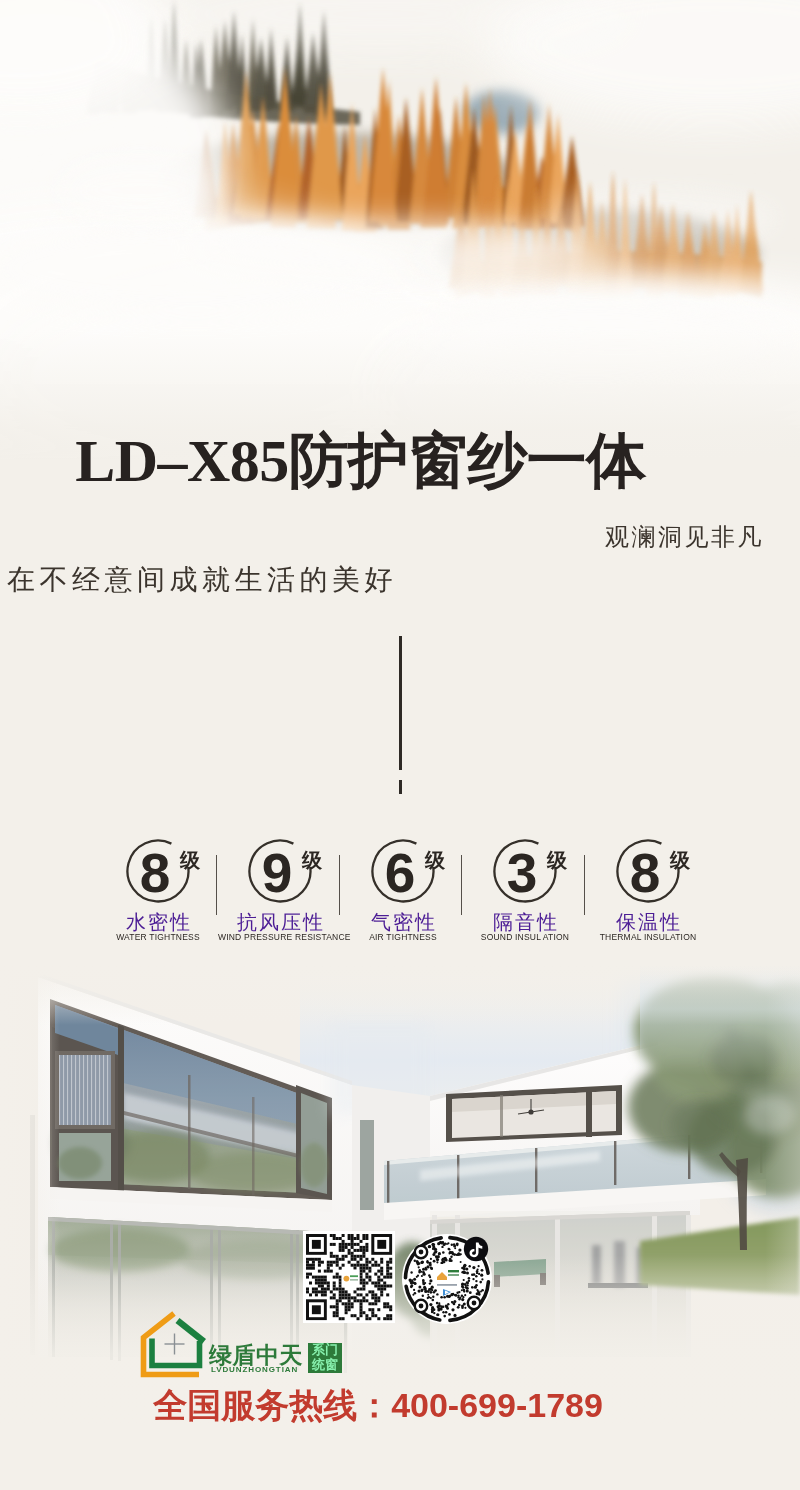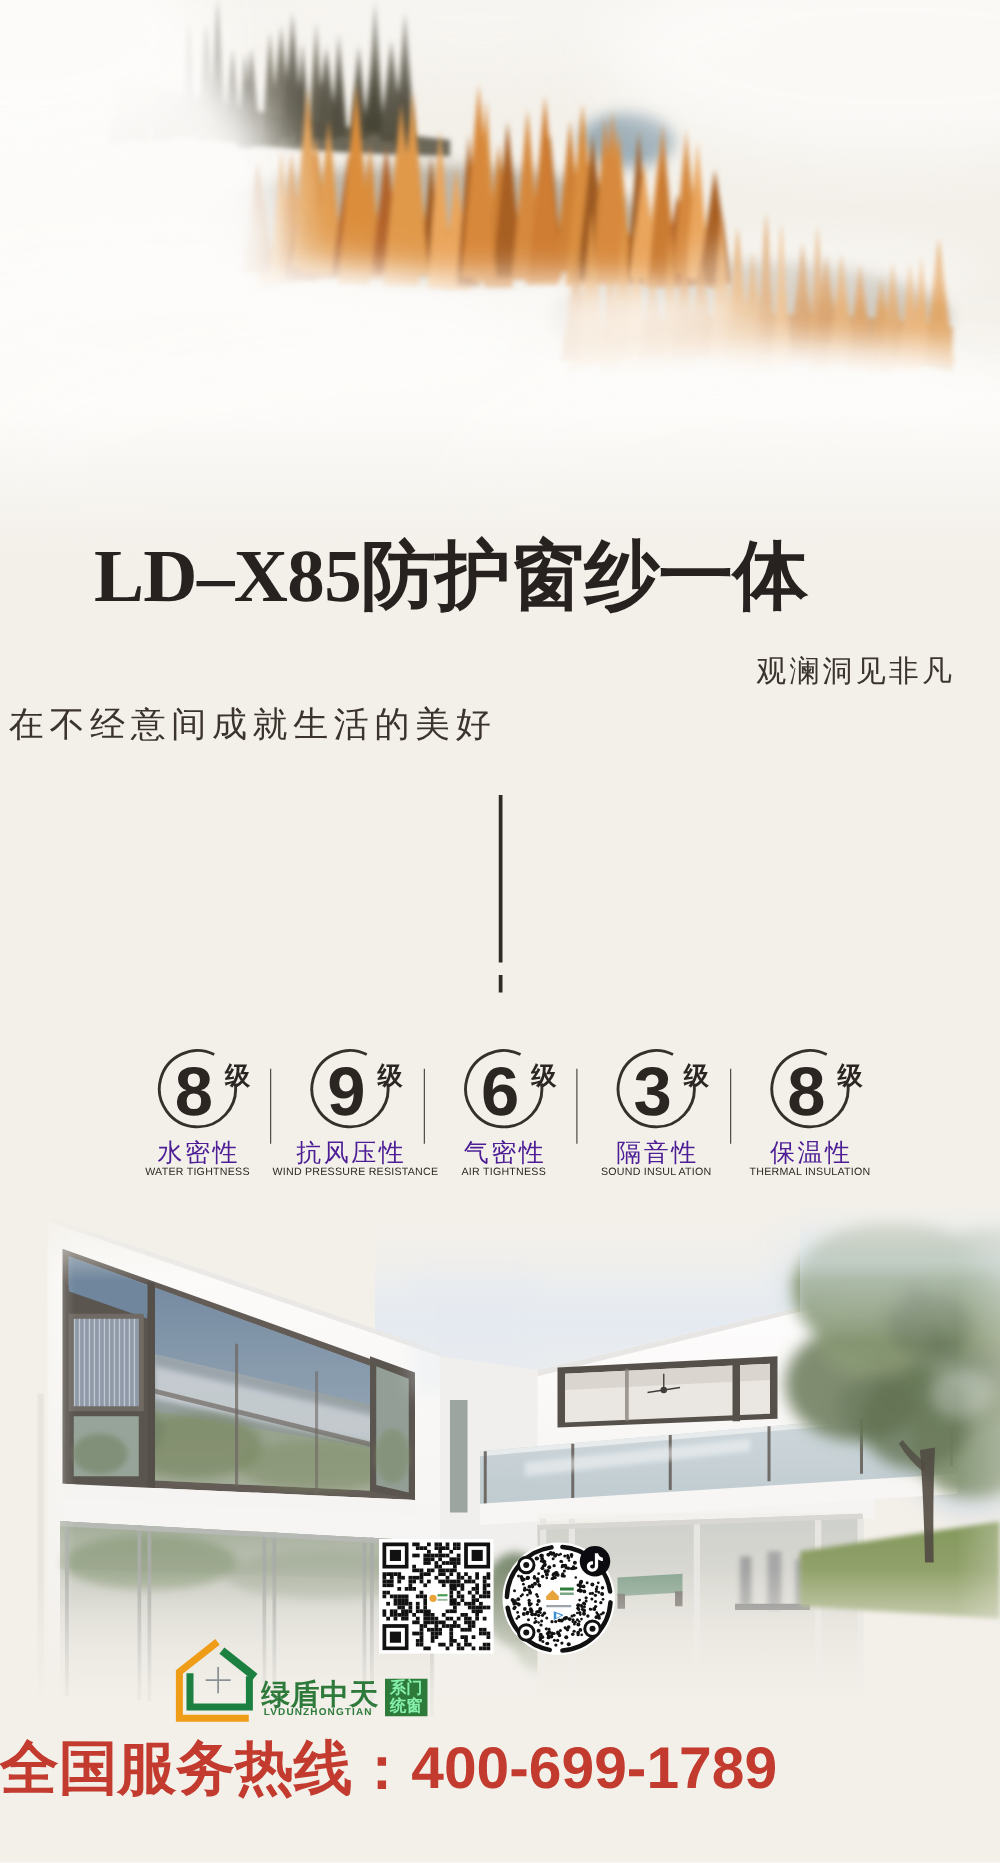--- a/index.html
+++ b/index.html
@@ -8,21 +8,21 @@
 .page{position:relative;width:800px;height:1490px;background:#f3f0ea;overflow:hidden;font-family:"Liberation Sans",sans-serif}
 .title{position:absolute;top:421px;left:0;width:701px;text-align:center;font-family:"Liberation Serif",serif;font-weight:bold;font-size:60px;color:#272220;letter-spacing:-0.5px;text-indent:20px}
 .sub1{position:absolute;top:521px;left:0;width:764px;text-align:right;font-size:24px;color:#3b342d;letter-spacing:2.5px;text-indent:17px}
 .sub2{position:absolute;top:561px;left:0;width:800px;text-align:left;font-size:28px;color:#3b342d;letter-spacing:4.5px;text-indent:7px}
 .vline{position:absolute;left:399px;top:636px;width:2.5px;height:134px;background:#2e2a26}
 .vdash{position:absolute;left:399px;top:780px;width:2.5px;height:14px;background:#2e2a26}
 .badge{position:absolute;top:836px;width:124px;height:112px;text-align:center}
 .bzh{position:absolute;top:73px;left:0;width:124px;font-size:20px;color:#4c1d95;letter-spacing:2px;font-weight:500;text-indent:2px}
 .ben{position:absolute;top:96px;left:0;width:124px;font-size:8.5px;color:#2b2622;letter-spacing:0.2px;white-space:nowrap;text-align:center}
 .bdiv{position:absolute;top:855px;width:1.2px;height:60px;background:#55504a}
-.hotline{position:absolute;top:1383px;left:0;width:756px;font-size:47px;font-weight:bold;color:#c23b2e;letter-spacing:0px}
+.hotline{position:absolute;top:1383px;left:0;width:756px;text-align:center;font-size:34px;font-weight:bold;color:#c23b2e;letter-spacing:0px}
 .lgname{position:absolute;left:209px;top:1340px;font-size:23px;font-weight:bold;color:#2d7a3a;letter-spacing:0.5px}
 .lgsub{position:absolute;left:211px;top:1365px;font-size:8px;color:#2d7a3a;letter-spacing:0.9px;font-weight:bold}
 .lgbox{position:absolute;left:308px;top:1343px;width:34px;height:30px;background:#2d7a3a;color:#86efac;font-size:13px;line-height:14.5px;text-align:center;font-weight:bold}
 .slogan{position:absolute;left:365px;top:1342px;font-size:28px;color:#36322d;letter-spacing:0px;font-weight:500}
 .slogan .s{font-size:24px;color:#4a453f;font-weight:normal;padding:0 2px;position:relative;top:-2px}
 </style>
 </head>
 <body>
 <div class="page">
 

